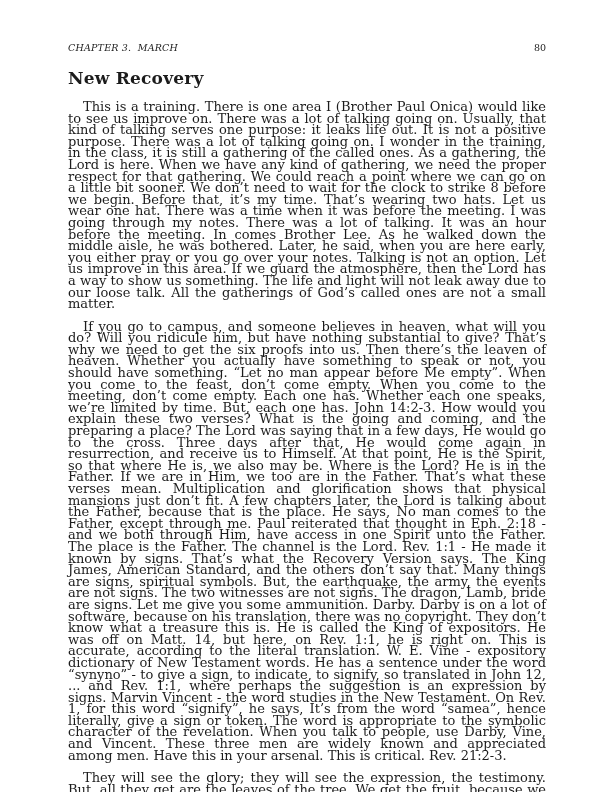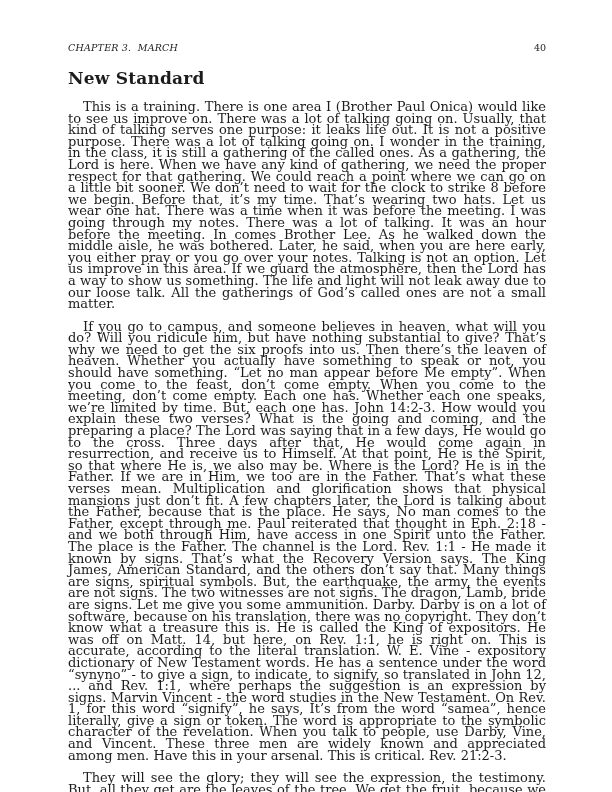--- a/index.html
+++ b/index.html
@@ -60,24 +60,24 @@
   }
 </style>
 </head>
 <body>
 
 <div class="page">
   <div class="content">
 
     <div class="running-header">
       <span class="chapter">CHAPTER 3.  MARCH</span>
-      <span class="pageno">40</span>
+      <span class="pageno">80</span>
     </div>
 
-    <div class="section-title">New Standard</div>
+    <div class="section-title">New Recovery</div>
 
     <div class="body-text">
         <p class="para"><span>This is a training.  There is one area I (Brother Paul Onica) would like to see us improve on.  There was a lot of talking going on.  Usually, that kind of talking serves one purpose: it leaks life out.  It is not a positive purpose.  There was a lot of talking going on.  I wonder in the training, in the class, it is still a gathering of the called ones.  As a gathering, the Lord is here.  When we have any kind of gathering, we need the proper respect for that gathering.  We could reach a point where we can go on a little bit sooner.  We don’t need to wait for the clock to strike 8 before we begin.  Before that, it’s my time.  That’s wearing two hats.  Let us wear one hat.  There was a time when it was before the meeting.  I was going through my notes.  There was a lot of talking.  It was an hour before the meeting.  In comes Brother Lee.  As he walked down the middle aisle, he was bothered.  Later, he said, when you are here early, you either pray or you go over your notes.  Talking is not an option.  Let us improve in this area.  If we guard the atmosphere, then the Lord has a way to show us something.  The life and light will not leak away due to our loose talk.  All the gatherings of God’s called ones are not a small matter.</span></p>
         <p class="para"><span>If you go to campus, and someone believes in heaven, what will you do?  Will you ridicule him, but have nothing substantial to give?  That’s why we need to get the six proofs into us.  Then there’s the leaven of heaven.  Whether you actually have something to speak or not, you should have something.  “Let no man appear before Me empty”.  When you come to the feast, don’t come empty.  When you come to the meeting, don’t come empty.  Each one has.  Whether each one speaks, we’re limited by time.  But, each one has.  John 14:2-3.  How would you explain these two verses?  What is the going and coming, and the preparing a place?  The Lord was saying that in a few days, He would go to the cross.  Three days after that, He would come again in resurrection, and receive us to Himself.  At that point, He is the Spirit, so that where He is, we also may be.  Where is the Lord?  He is in the Father.  If we are in Him, we too are in the Father.  That’s what these verses mean.  Multiplication and glorification shows that physical mansions just don’t fit.  A few chapters later, the Lord is talking about the Father, because that is the place.  He says, No man comes to the Father, except through me.  Paul reiterated that thought in </span><span class="it">Eph. 2:18</span><span> - and we both through Him, have access in one Spirit unto the Father.  The place is the Father.  The channel is the Lord.  Rev.  1:1 - He made it known by signs.  That’s what the Recovery Version says.  The King James, American Standard, and the others don’t say that.  Many things are signs, spiritual symbols.  But, the earthquake, the army, the events are not signs.  The two witnesses are not signs.  The dragon, Lamb, bride are signs.  Let me give you some ammunition.  Darby.  </span><span class="it">Darby</span><span> is on a lot of software, because on his translation, there was no copyright.  They don’t know what a treasure this is.  He is called the King of expositors.  He was off on Matt.  14, but here, on Rev.  1:1, he is right on.  This is accurate, according to the literal translation.  </span><span class="it">W. E. Vine - expository dictionary of New Testament words.</span><span> He has a sentence under the word “synyno” - to give a sign, to indicate, to signify, so translated in John 12, ...  and Rev.  1:1, where perhaps the suggestion is an expression by signs.  </span><span class="it">Marvin Vincent - the word studies in the New Testament.</span><span> On Rev. 1, for this word “signify”, he says, It’s from the word “samea”, hence literally, give a sign or token.  The word is appropriate to the symbolic character of the revelation.  When you talk to people, use Darby, Vine, and Vincent.  These three men are widely known and appreciated among men.  Have this in your arsenal.  This is critical.  Rev.  21:2-3.</span></p>
         <p class="para"><span>They will see the glory; they will see the expression, the testimony.  But, all they get are the leaves of the tree.  We get the fruit, because we are the sons.  The leaves indicate man’s deeds.  The leaves of the tree of life are the deeds of Christ.  Where do they see the leaves of the deeds of Christ?  In us.  The tabernacle of God is with men.  We’re eating Christ and living Christ, and that is God’s expression.  We have the concept of a physical tabernacle.  This tabernacle is personal.  When the Lord Jesus came, the tabernacle and temple were over.  What is the temple for?  It is God’s dwelling place.  When Jesus came, God was dwelling in Jesus.  Jesus was the temple.  The Lord doesn’t want a physical temple; that was just a picture.  The Lord wanted man.  When the Lord Jesus came, He had one man.  When the Lord Jesus died and resurrected, now He’s got millions to dwell in, as His tabernacle.  The Jews have the concept.  Moses in Psa.  90 says, Lord, thou has been our dwelling place in all generations.  Moses realized our real dwelling place is God Himself.  God’s dwelling place is us.  During the Seven Days War, Israel had a general named Moshendiaon.  He had a patch over one eye, and was bald.  They got Jerusalem back, and evangelical Christians were all over him.  They asked, Are you going to rebuild the temple?  Moshendion said something that made me almost fall</span></p>
       </div>
 
   </div>
 </div>
 

